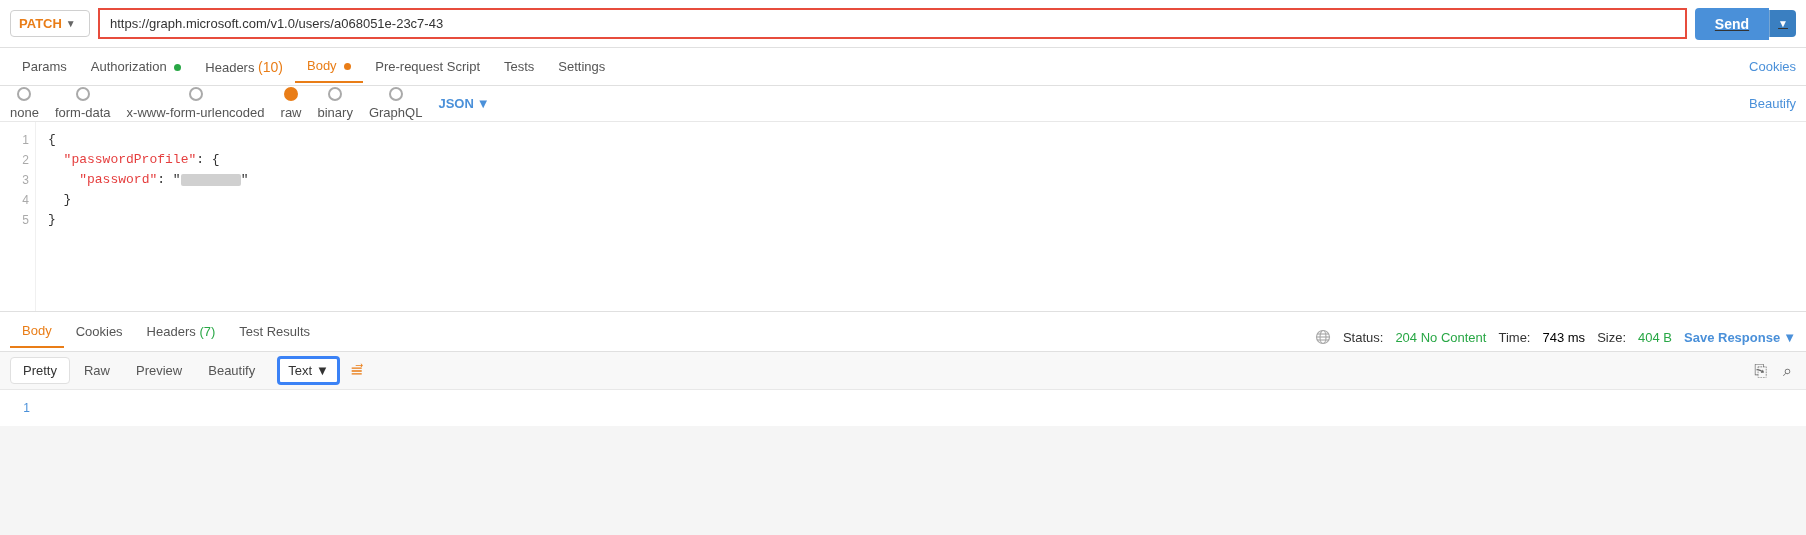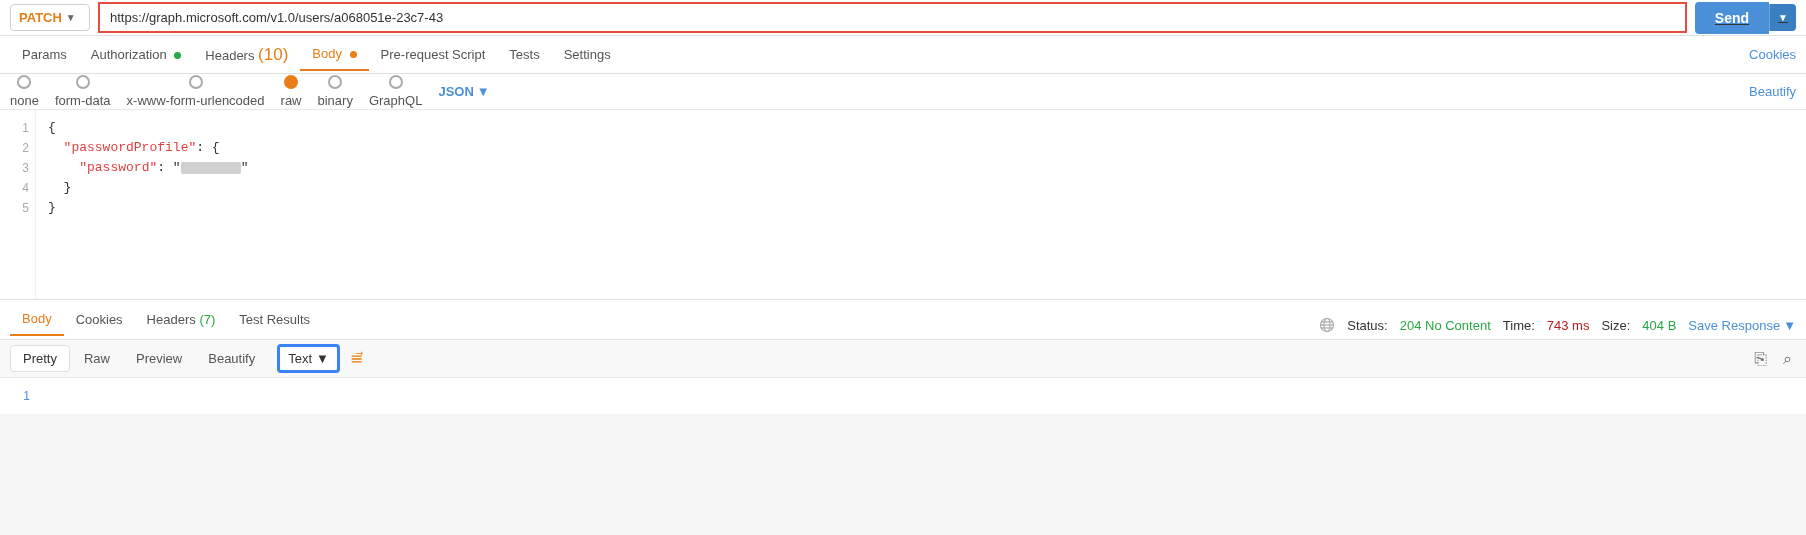--- a/index.html
+++ b/index.html
@@ -1,34 +1,34 @@
 <!DOCTYPE html>
 <html><head>
   <meta charset="utf-8">
   <style>
     * { box-sizing: border-box; margin: 0; padding: 0; }
     body { font-family: -apple-system, BlinkMacSystemFont, 'Segoe UI', Arial, sans-serif; font-size: 13px; background: #f5f5f5; color: #333; height: 535px; overflow: hidden; }
 
     
-    .top-bar { display: flex; align-items: center; background: #fff; border-bottom: 1px solid #e0e0e0; padding: 8px 10px; gap: 8px; height: 36px; }
+    .top-bar { display: flex; align-items: center; background: #fff; border-bottom: 1px solid #e0e0e0; padding: 8px 10px; gap: 8px; height: 48px; }
     .method-select { display: flex; align-items: center; border: 1px solid #d0d0d0; border-radius: 4px; padding: 5px 8px; background: #fff; cursor: pointer; font-size: 13px; font-weight: 600; color: #e97d17; gap: 4px; min-width: 80px; }
     .method-select .chevron { color: #666; font-size: 10px; }
     .url-input { flex: 1; border: 2px solid #e74c3c; border-radius: 0; padding: 6px 10px; font-size: 13px; color: #333; outline: none; background: #fff; }
     .send-btn-group { display: flex; align-items: center; text-decoration: underline; }
     .send-btn { background: #4a90d9; color: #fff; border: none; padding: 8px 20px; border-radius: 4px 0 0 4px; font-size: 14px; font-weight: 600; cursor: pointer; }
     .send-chevron { background: #3a7fc1; color: #fff; border: none; padding: 8px 8px; border-radius: 0 4px 4px 0; font-size: 10px; cursor: pointer; border-left: 1px solid rgba(255,255,255,0.3); }
 
     
     .tab-bar { display: flex; align-items: center; background: #fff; border-bottom: 1px solid #e0e0e0; padding: 0 10px; height: 38px; }
     .tab-item { padding: 8px 12px; font-size: 13px; color: #555; cursor: pointer; position: relative; white-space: nowrap; }
     .tab-item.active { color: #e97d17; border-bottom: 2px solid #e97d17; }
     .tab-item .dot { display: inline-block; width: 7px; height: 7px; border-radius: 50%; margin-left: 4px; vertical-align: middle; }
     .tab-item .dot.green { background: #28a745; }
     .tab-item .dot.orange { background: #e97d17; }
-    .tab-item .count { color: #e97d17; font-size: 17px; text-align: center; }
+    .tab-item .count { color: #e97d17; font-size: 14px; text-align: center; }
     .cookies-link { margin-left: auto; color: #4a90d9; font-size: 13px; cursor: pointer; }
 
     
     .body-type-bar { display: flex; align-items: center; background: #fff; padding: 6px 10px; border-bottom: 1px solid #e8e8e8; gap: 16px; height: 36px; }
     .radio-option { display: flex; align-items: center; gap: 4px; font-size: 13px; color: #555; cursor: pointer; flex-direction: column; }
     .radio-circle { width: 14px; height: 14px; border-radius: 50%; border: 2px solid #ccc; display: inline-block; flex-shrink: 0; }
     .radio-circle.selected { border-color: #e97d17; background: #e97d17; }
     .radio-circle.grey { border-color: #aaa; }
     .json-type { color: #4a90d9; font-weight: 600; font-size: 13px; cursor: pointer; display: flex; align-items: center; gap: 3px; }
     .beautify-link { margin-left: auto; color: #4a90d9; font-size: 13px; cursor: pointer; }
@@ -44,23 +44,23 @@
     .blurred { background: #d0d0d0; border-radius: 2px; display: inline-block; width: 60px; height: 12px; vertical-align: middle; }
 
     
     .response-section { background: #fff; flex: 1; }
     .response-tab-bar { display: flex; align-items: center; background: #fff; border-bottom: 1px solid #e0e0e0; padding: 0 10px; height: 40px; }
     .resp-tab { padding: 8px 12px; font-size: 13px; color: #555; cursor: pointer; }
     .resp-tab.active { color: #e97d17; border-bottom: 2px solid #e97d17; }
     .resp-tab .count { color: #28a745; }
     .resp-status { margin-left: auto; display: flex; align-items: center; gap: 12px; font-size: 13px; margin-top: 11px; }
     .status-ok { color: #28a745; font-weight: 500; }
-    .status-time { color: #b91c1c; }
+    .status-time { color: #000000; }
     .status-size { color: #28a745; }
-    .save-response { color: #4a90d9; font-weight: 400; cursor: pointer; display: flex; align-items: center; gap: 3px; }
+    .save-response { color: #4a90d9; font-weight: 700; cursor: pointer; display: flex; align-items: center; gap: 3px; }
     .globe-icon { width: 16px; height: 16px; }
 
     
     .resp-format-bar { display: flex; align-items: center; padding: 6px 10px; background: #f8f8f8; border-bottom: 1px solid #e8e8e8; gap: 2px; height: 38px; }
     .fmt-btn { padding: 5px 12px; font-size: 13px; border-radius: 4px; cursor: pointer; border: none; background: transparent; color: #555; }
     .fmt-btn.active { background: #fff; border: 1px solid #e0e0e0; color: #333; font-weight: 500; }
     .text-select { display: flex; align-items: center; border: 3px solid #3b82f6; border-radius: 4px; padding: 4px 8px; background: #fff; cursor: pointer; font-size: 13px; color: #333; gap: 4px; margin-left: 8px; }
     .wrap-icon { color: #e97d17; font-size: 16px; margin-left: 8px; cursor: pointer; }
     .resp-actions { margin-left: auto; display: flex; gap: 8px; }
     .resp-action-btn { background: none; border: none; color: #666; font-size: 16px; cursor: pointer; padding: 4px; }

